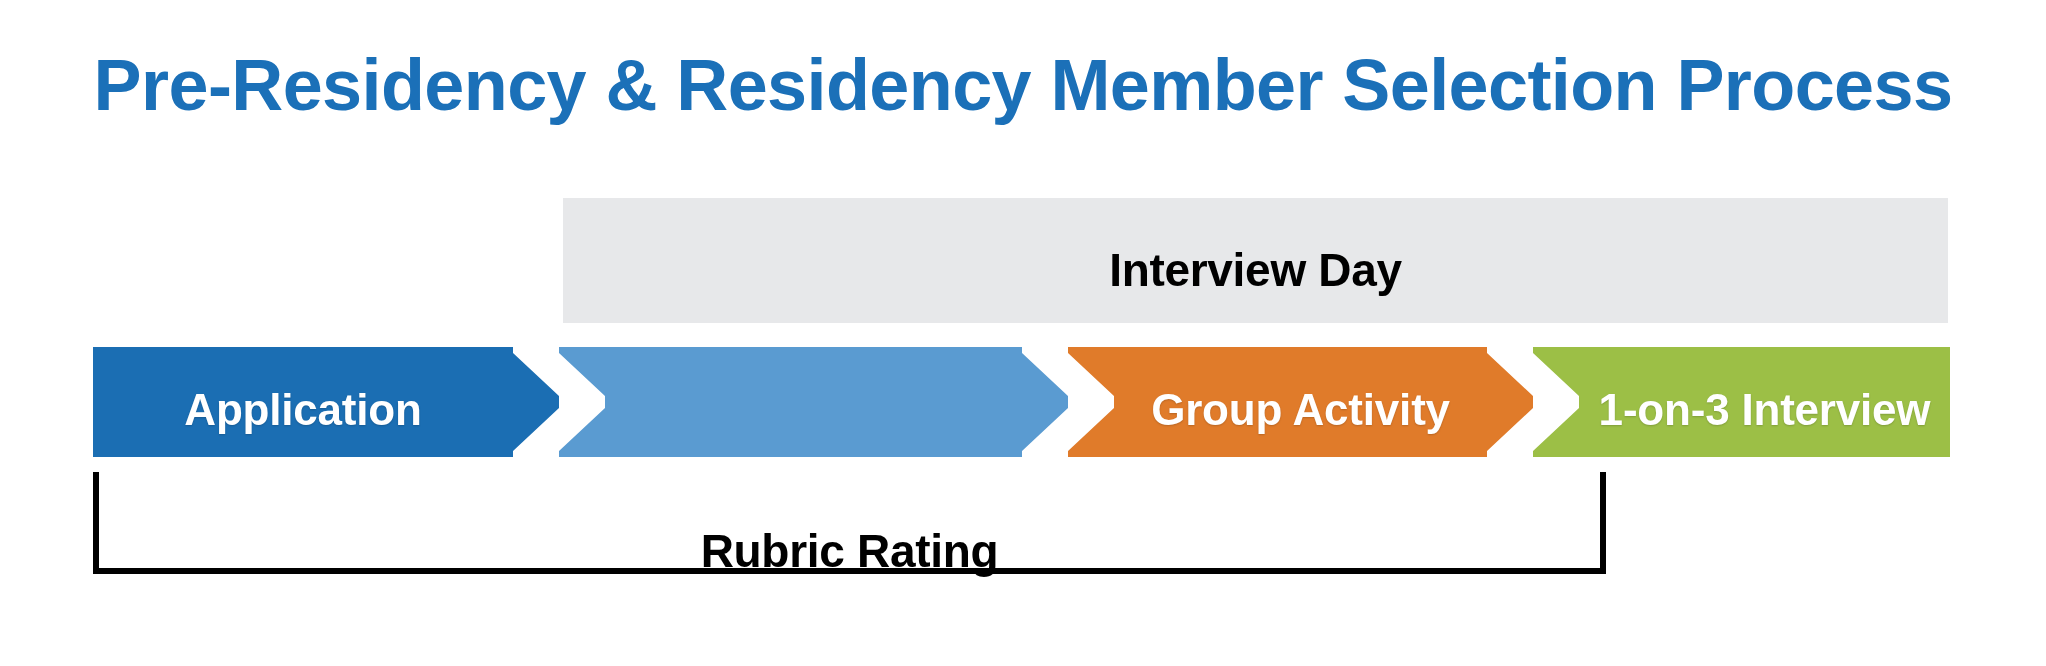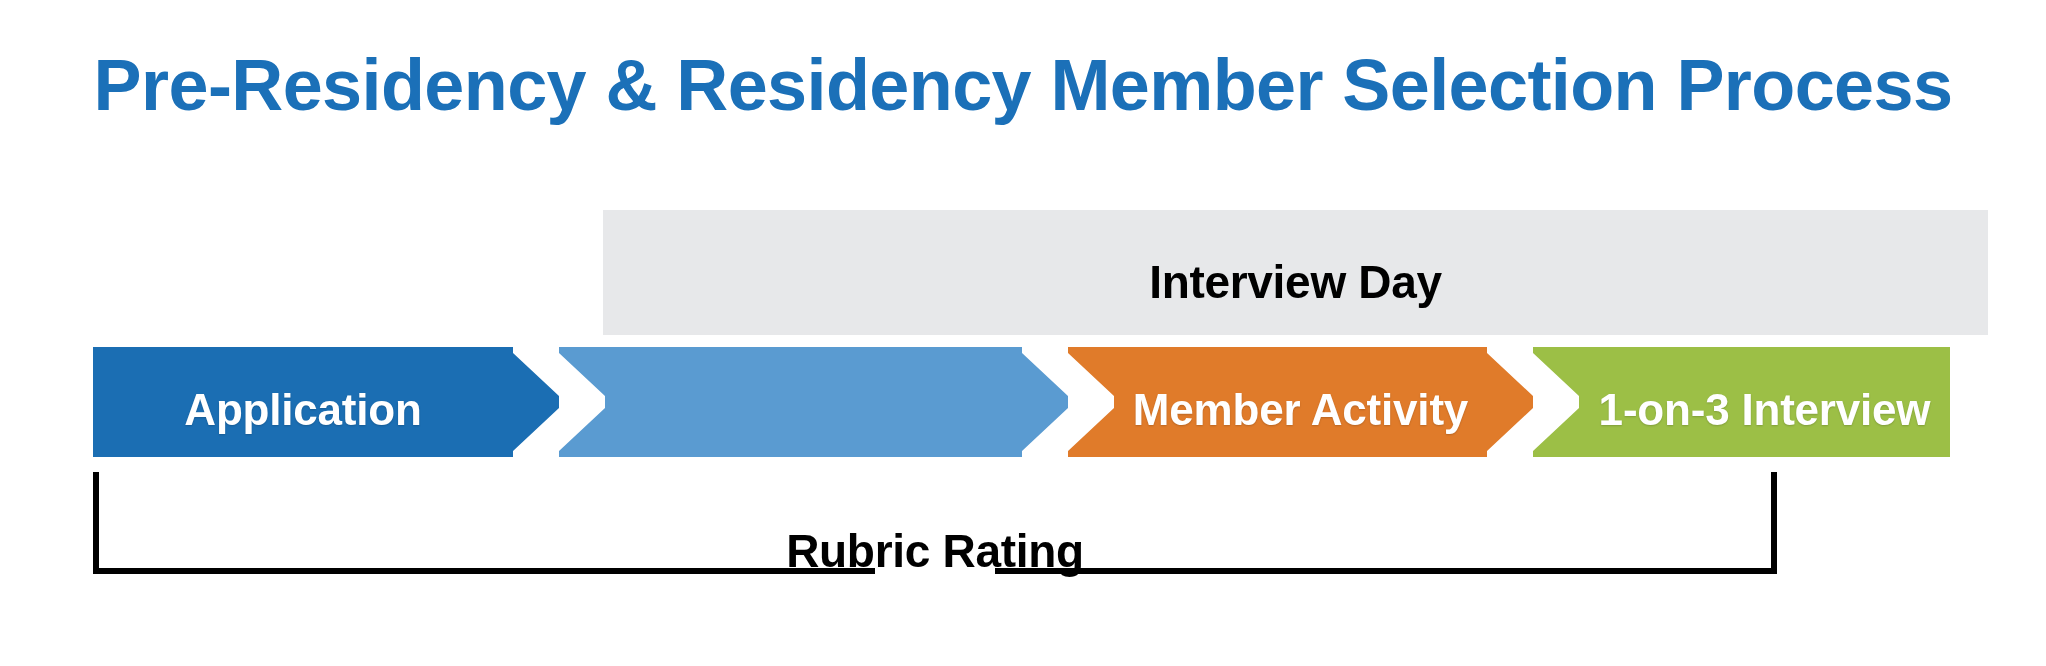--- a/index.html
+++ b/index.html
@@ -34,25 +34,24 @@
     font-weight: bold;
     letter-spacing: -0.6px;
     color: #1b70b8;
     white-space: nowrap;
   }
 
   
   .phase-band {
     position: absolute;
     left: 563px;
-    top: 210px;
+    top: 198px;
     width: 1385px;
     height: 125px;
     background: #e7e8ea;
-    margin-left: 40px;
   }
   .phase-band-label {
     position: absolute;
     left: 0;
     top: 0;
     width: 100%;
     height: 125px;
     display: flex;
     align-items: center;
     justify-content: center;
@@ -92,21 +91,21 @@
     white-space: nowrap;
     text-shadow: 0 1px 2px rgba(0,0,0,0.18);
     pointer-events: none;
   }
 
   
   #bracket-wrap {
     position: absolute;
     left: 93px;
     top: 472px;
-    width: 1684px;
+    width: 1513px;
     height: 102px;
   }
   .bracket-left,
   .bracket-right {
     position: absolute;
     top: 0;
     width: 6px;
     height: 98px;
     background: #000000;
   }
@@ -157,21 +156,21 @@
       <path id="shape-step-0" d="M0,0 L420,0 L420,6 L466,49 L466,61 L420,104 L420,110 L0,110 Z" fill="#1b6eb3"></path>
 
       <path id="shape-step-1" d="M466,0 L929,0 L929,6 L975,49 L975,61 L929,104 L929,110 L466,110 L466,104 L512,61 L512,49 L466,6 Z" fill="#5a9bd1"></path>
 
       <path id="shape-step-2" d="M975,0 L1394,0 L1394,6 L1440,49 L1440,61 L1394,104 L1394,110 L975,110 L975,104 L1021,61 L1021,49 L975,6 Z" fill="#e07b2a"></path>
 
       <path id="shape-step-3" d="M1440,0 L1857,0 L1857,110 L1440,110 L1440,104 L1486,61 L1486,49 L1440,6 Z" fill="#9cbf46"></path>
     </svg>
 
     <div class="step-label" id="label-step-0" style="left: 0px; width: 420px;">Application</div>
-    <div class="step-label" id="label-step-2" style="left: 1021px; width: 373px;">Member Activity</div>
+    <div class="step-label" id="label-step-2" style="left: 1021px; width: 373px;">Group Activity</div>
     <div class="step-label" id="label-step-3" style="left: 1486px; width: 371px;">1-on-3 Interview</div>
   </div>
 
   <div id="bracket-wrap">
     <div class="bracket-left"></div>
     <div class="bracket-right"></div>
     <div class="bracket-line-seg bracket-line-left"></div>
     <div class="bracket-line-seg bracket-line-right"></div>
     <div class="bracket-label">Rubric Rating</div>
   </div>

